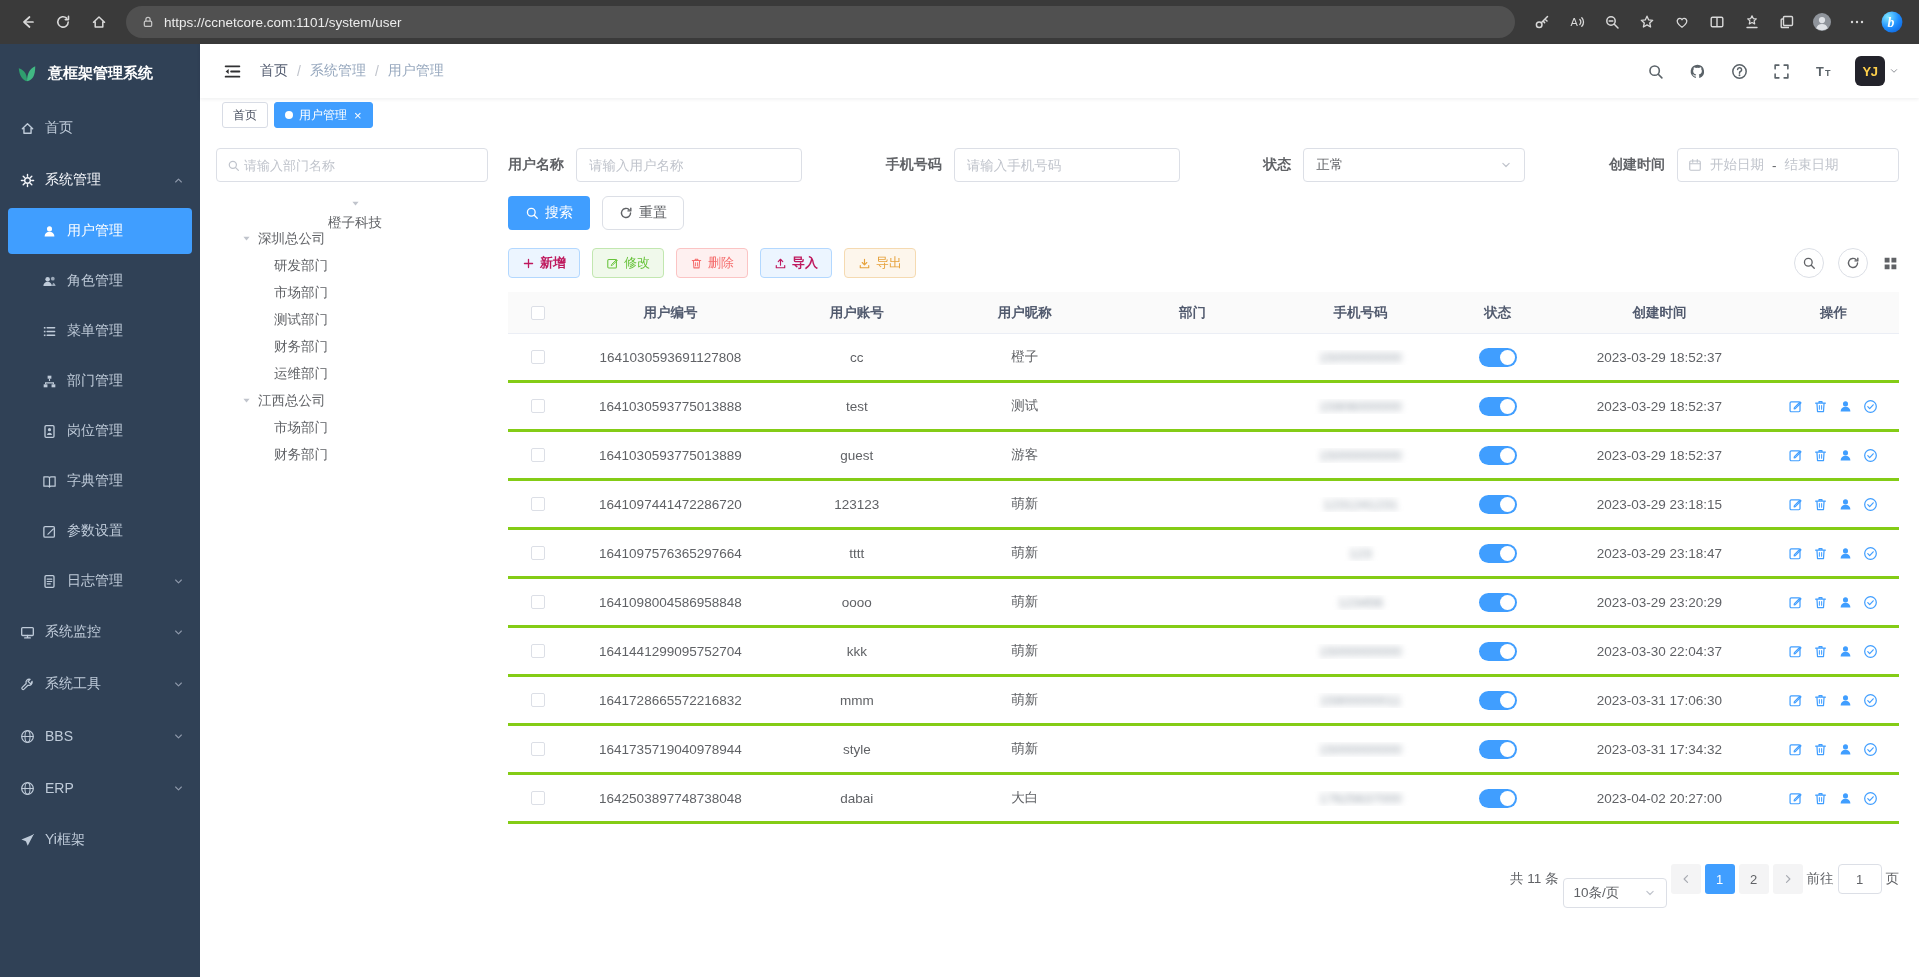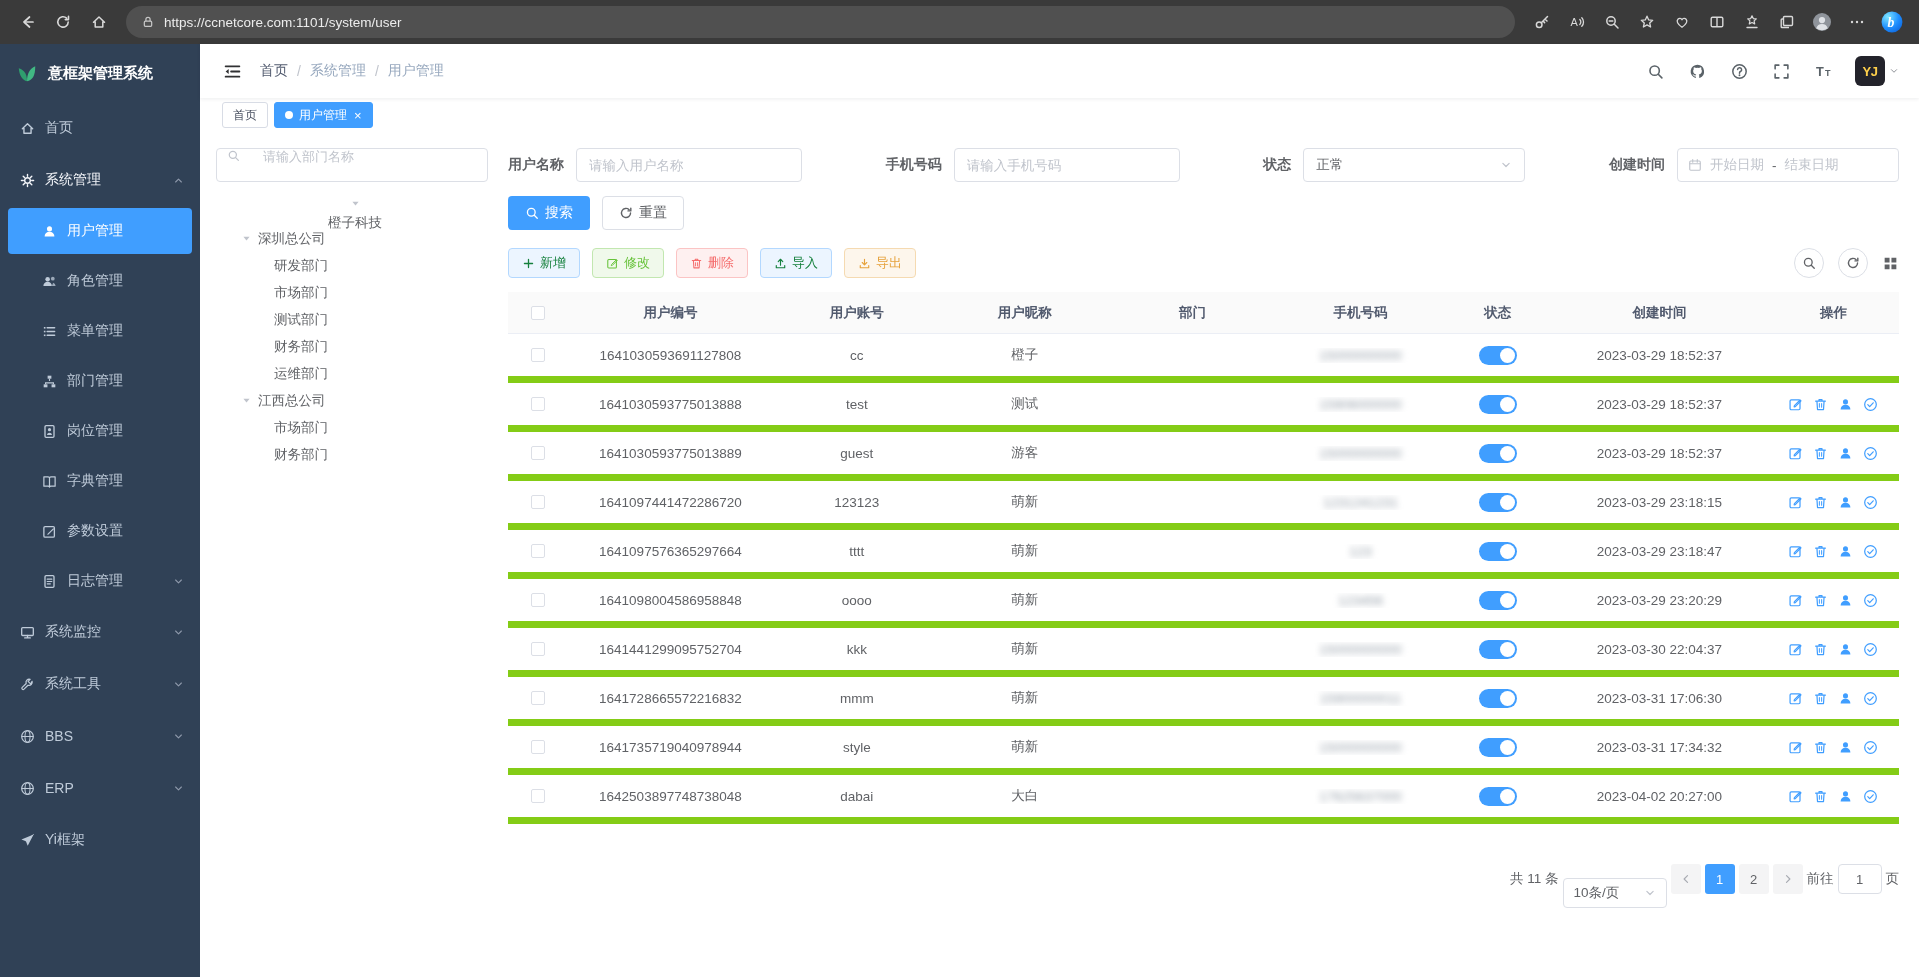--- a/index.html
+++ b/index.html
@@ -61,22 +61,22 @@
   .tabsbar { height:34px; background:#fff; display:flex; align-items:center; gap:6px; padding:0 22px; }
   .tag { height:26px; display:inline-flex; align-items:center; gap:6px; padding:0 10px;
     border:1px solid #d8dce5; border-radius:3px; background:#fff; color:#495060; font-size:12px; cursor:pointer; }
   .tag.active { background:#409eff; border-color:#409eff; color:#fff; }
   .dot { width:8px; height:8px; border-radius:50%; background:#fff; }
   .tag .x { font-size:13px; line-height:1; margin-left:1px; cursor:pointer; }
 
   
   .content { flex:1; display:flex; padding:16px 20px 0 16px; min-height:0; }
   .tree-panel { width:272px; flex:none; margin-right:20px; }
-  .tree-search { height:34px; border:1px solid #dcdfe6; border-radius:4px; display:flex; align-items:flex-start;
-    gap:23px; padding:0 10px; color:#c0c4cc; background:#fff; }
+  .tree-search { height:34px; border:1px solid #dcdfe6; border-radius:4px; display:flex; align-items:center;
+    gap:4px; padding:0 10px; color:#c0c4cc; background:#fff; }
   .tree-search .bicon svg { width:13px; height:13px; }
   .tree-search input { flex:1; border:none; outline:none; font-size:13px; color:#606266; background:transparent;
     font-family:inherit; }
   .tree-search input::placeholder { color:#c0c4cc; }
   .tree { margin-top:16px; font-size:13.5px; color:#606266; }
   .tnode { height:27px; display:flex; align-items:center; gap:5px; cursor:pointer; }
   .tnode .tcaret { width:14px; height:14px; color:#c0c4cc; }
   .tnode .tcaret svg { width:11px; height:11px; }
 
   .work { flex:1; min-width:0; display:flex; flex-direction:column; }
@@ -92,43 +92,43 @@
   .fselect .caretc svg { width:12px; height:12px; }
   .fdate { width:222px; display:flex; align-items:center; gap:8px; padding:0 10px; color:#c0c4cc; cursor:pointer; }
   .fdate .bicon svg { width:14px; height:14px; }
   .fdate .dash { color:#606266; }
 
   .filter-actions { margin-top:14px; display:flex; gap:12px; }
   .btn { height:34px; border-radius:4px; border:1px solid transparent; display:inline-flex; align-items:center;
     gap:6px; padding:0 16px; font-size:14px; cursor:pointer; background:#fff; font-family:inherit; }
   .btn .bicon svg { width:14px; height:14px; }
   .btn.primary { background:#409eff; color:#fff; }
-  .btn.plainb { border-color:#dcdfe6; color:#606266; }
+  .btn.plainb { border-color:#dcdfe6; color:#606266;border-radius:6px; }
 
   .toolbar { margin-top:18px; display:flex; align-items:center; }
   .tb-left { display:flex; gap:12px; flex:1; }
   .sbtn { height:30px; padding:0 13px; border-radius:4px; border:1px solid; font-size:13px;
     display:inline-flex; align-items:center; gap:5px; cursor:pointer; font-family:inherit; background:#fff; }
   .sbtn .bicon svg { width:13px; height:13px; }
-  .v-primary { background:#ecf5ff; border-color:#b3d8ff; color:#15803d; }
+  .v-primary { background:#ecf5ff; border-color:#b3d8ff; color:#be185d;font-weight:bold; }
   .v-success { background:#f0f9eb; border-color:#c2e7b0; color:#67c23a; }
   .v-danger  { background:#fef0f0; border-color:#fbc4c4; color:#f56c6c; }
   .v-warning { background:#fdf6ec; border-color:#f5dab1; color:#e6a23c; }
   .tb-right { display:flex; gap:14px; align-items:center; color:#606266; }
   .cirbtn { width:30px; height:30px; border:1px solid #dcdfe6; border-radius:50%; display:flex;
     align-items:center; justify-content:center; cursor:pointer; }
   .cirbtn .bicon svg { width:14px; height:14px; }
   .plaintool { cursor:pointer; }
   .plaintool svg { width:17px; height:17px; }
 
   
   .dtable { margin-top:14px; }
   .thead { display:flex; align-items:center; height:42px; background:#fafafa; border-bottom:1px solid #ebeef5;
     font-weight:bold; color:#515a6e; font-size:13.5px; }
-  .trow { display:flex; align-items:center; height:49px; border-bottom:7px solid #84cc16;
+  .trow { display:flex; align-items:center; height:49px; border-bottom:3px solid #84cc16;
     font-size:13.5px; color:#606266; background:#fff; }
   .tcell { display:flex; align-items:center; justify-content:center; text-align:center; padding:0 4px;
     overflow:hidden; white-space:nowrap; }
   .c-check { width:60px; flex:none; }
   .c-id { flex:16; } .c-account { flex:13; } .c-nick { flex:13; } .c-dept { flex:13; }
   .c-phone { flex:13; } .c-status { flex:8; } .c-created { flex:17; } .c-ops { flex:10; }
   .cb { width:14px; height:14px; border:1px solid #dcdfe6; border-radius:2px; background:#fff; cursor:pointer; }
   .toggle { width:38px; height:19px; border-radius:10px; background:#409eff; position:relative; cursor:pointer; }
   .toggle::after { content:""; position:absolute; top:2px; right:2px; width:15px; height:15px;
     border-radius:50%; background:#fff; }

